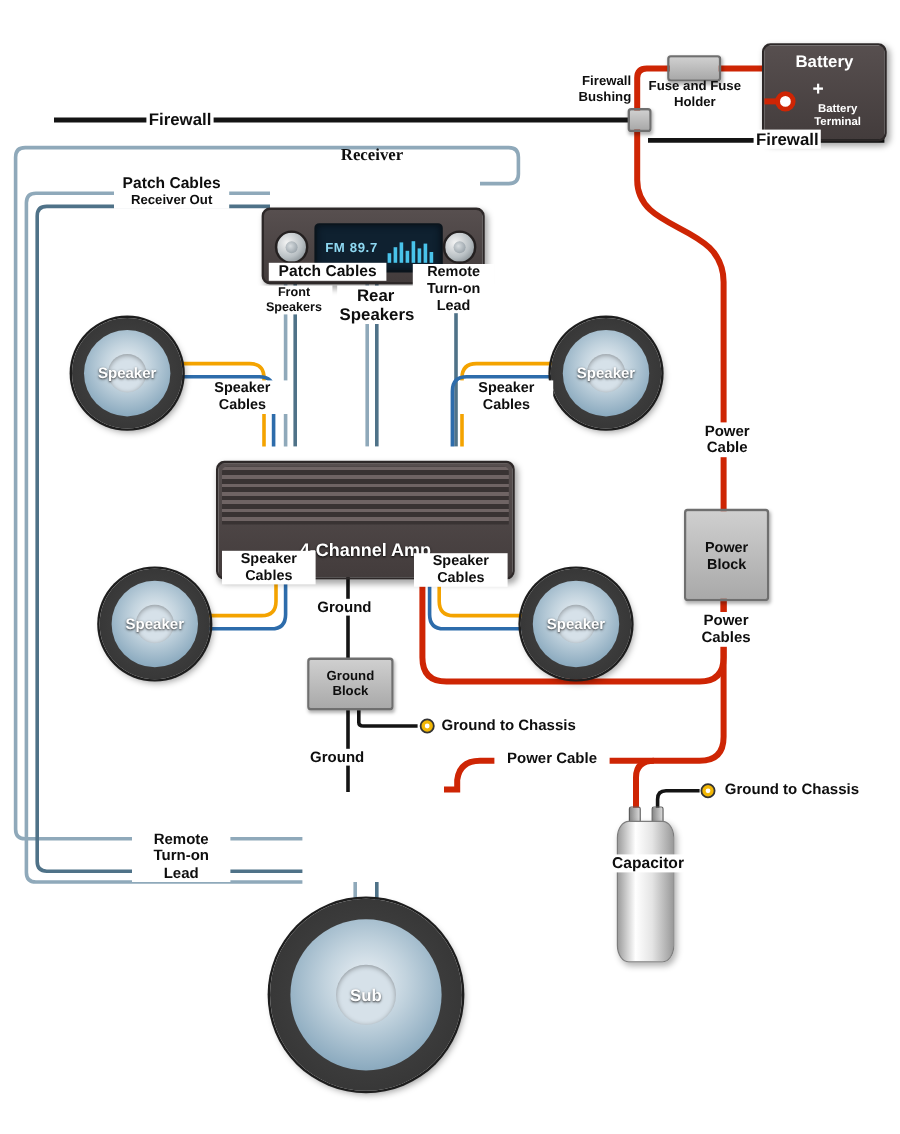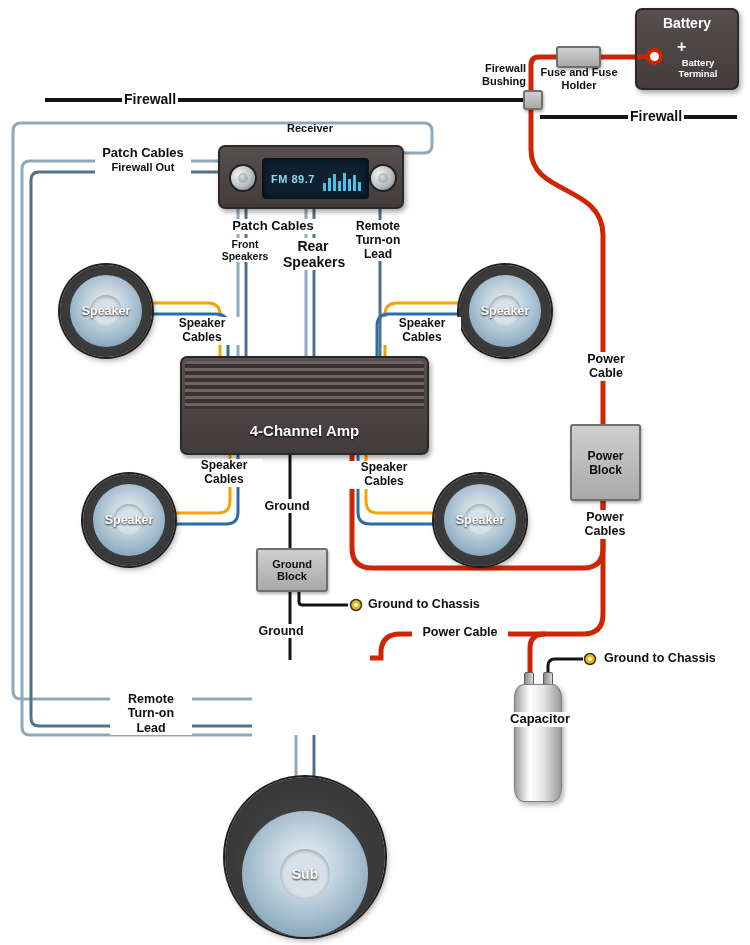--- a/index.html
+++ b/index.html
@@ -4,21 +4,21 @@
 <style>
   html,body{margin:0;padding:0;background:#fff;}
   .stage{position:relative;width:750px;height:945px;background:#fff;overflow:hidden;
          font-family:"Liberation Sans",sans-serif;color:#0e0e0e;}
   svg.wires{position:absolute;left:0;top:0;z-index:1;}
   .comp{position:absolute;z-index:2;}
   .lbl{position:absolute;z-index:3;font-weight:700;line-height:1.15;text-align:center;color:#0e0e0e;}
   .wbg{background:#fff;padding:0 2px;}
   
   .darkbox{background:linear-gradient(#574f4f,#433c3c);border:2px solid #2d2828;border-radius:7px;
-           box-shadow:2px 3px 5px rgba(0,0,0,.35);}
+           box-shadow:2px 3px 5px rgba(0,0,0,.35);margin-top:28px;}
   .fins{position:absolute;left:3px;right:3px;top:3px;height:50%;
         background:repeating-linear-gradient(180deg,#6f6464 0 3px,#393333 3px 7px);
         border-radius:4px 4px 0 0;}
   .amp-label{position:absolute;left:0;right:0;bottom:14px;text-align:center;color:#fff;
              font-weight:700;font-size:15px;text-shadow:0 1px 2px #000;}
   .grayblock{background:linear-gradient(#cfcfcf,#a9a9a9);border:2px solid #6f6f6f;border-radius:3px;
              display:flex;align-items:center;justify-content:center;text-align:center;
              font-weight:700;box-shadow:1px 2px 3px rgba(0,0,0,.3);}
   
   .display{position:absolute;background:#0f2130;border:2px solid #0a141c;border-radius:4px;
@@ -108,42 +108,42 @@
 
   <div class="comp grayblock" style="left:556px;top:46px;width:41px;height:18px;"></div>
   <div class="lbl" style="left:536px;top:66px;width:86px;font-size:11px;z-index:3;">Fuse and Fuse Holder</div>
 
   <div class="comp grayblock" style="left:523px;top:90px;width:16px;height:16px;"></div>
   <div class="lbl" style="left:446px;top:62px;width:80px;font-size:11px;text-align:right;">Firewall Bushing</div>
 
   <div class="lbl wbg" style="left:122px;top:91px;font-size:14px;">Firewall</div>
   <div class="lbl wbg" style="left:628px;top:108px;font-size:14px;">Firewall</div>
 
-  <div class="lbl" style="left:260px;top:122px;width:100px;font-size:11px;">Receiver</div>
+  <div class="lbl" style="left:260px;top:122px;width:100px;font-size:14px;font-family:Liberation Serif, serif;">Receiver</div>
   <div class="comp darkbox" style="left:218px;top:145px;width:182px;height:60px;">
     <div class="knob" style="left:9px;top:17px;"></div>
     <div class="knob" style="left:149px;top:17px;"></div>
     <div class="display" style="left:42px;top:11px;width:103px;height:37px;">
       <div class="disp-text">FM 89.7</div>
       <div class="eq">
         <span></span>
           <span></span>
           <span></span>
           <span></span>
           <span></span>
           <span></span>
           <span></span>
           <span></span>
       </div>
     </div>
   </div>
 
   <div class="lbl wbg" style="left:95px;top:146px;width:92px;">
     <div style="font-size:13px;">Patch Cables</div>
-    <div style="font-size:11px;">Firewall Out</div>
+    <div style="font-size:11px;">Receiver Out</div>
   </div>
 
   <div class="lbl wbg" style="left:224px;top:219px;width:94px;font-size:13px;">Patch Cables</div>
   <div class="lbl wbg" style="left:213px;top:238px;width:60px;font-size:10.5px;">Front Speakers</div>
   <div class="lbl wbg" style="left:281px;top:238px;width:60px;font-size:14px;">Rear Speakers</div>
   <div class="lbl wbg" style="left:344px;top:220px;width:64px;font-size:12px;">Remote Turn-on Lead</div>
 
   <div class="spk comp" style="left:60px;top:265px;width:92px;height:92px;">
     <div class="cone" style="width:72px;height:72px;">
       <div class="cap" style="width:32px;height:32px;"></div>
@@ -199,20 +199,20 @@
   <div class="lbl wbg" style="left:602px;top:651px;width:142px;font-size:12.5px;text-align:left;">Ground to Chassis</div>
 
 
   <div class="lbl wbg" style="left:110px;top:692px;width:78px;font-size:12.5px;">Remote Turn-on Lead</div>
 
   <div class="cap-term comp" style="left:524px;top:672px;"></div>
   <div class="cap-term comp" style="left:543px;top:672px;"></div>
   <div class="comp capacitor" style="left:514px;top:684px;width:46px;height:116px;"></div>
   <div class="lbl wbg" style="left:496px;top:712px;width:84px;font-size:13px;">Capacitor</div>
 
-  <div class="spk comp" style="left:225px;top:777px;width:160px;height:160px;align-items:flex-end;">
+  <div class="spk comp" style="left:225px;top:749px;width:160px;height:160px;">
     <div class="cone" style="width:126px;height:126px;">
       <div class="cap" style="width:50px;height:50px;"></div>
       <div class="spk-label" style="font-size:14px;">Sub</div>
     </div>
   </div>
 
 </div>
 
 </body></html>

